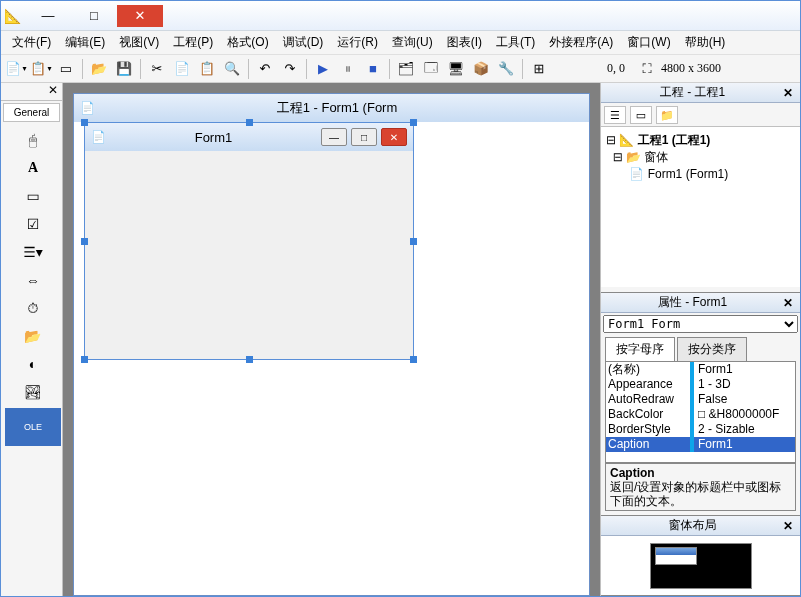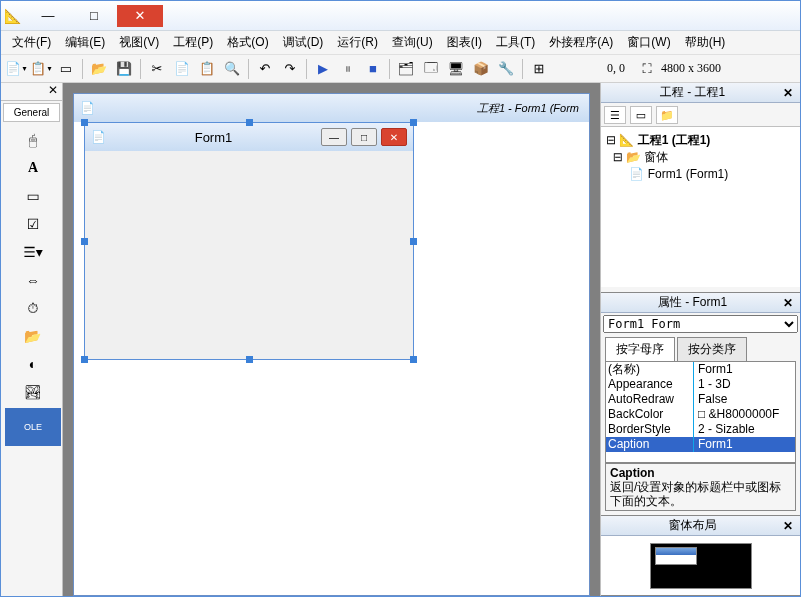--- a/index.html
+++ b/index.html
@@ -21,21 +21,21 @@
 .main { flex: 1; display: flex; overflow: hidden; }
 .toolbox { width: 62px; background: #f5f5f5; border-right: 1px solid #c0c0c0; display: flex; flex-direction: column; }
 .toolbox .closebar { height: 18px; display: flex; justify-content: flex-end; border-bottom: 1px solid #c0c0c0; }
 .toolbox .closebar span { width: 18px; text-align: center; }
 .toolbox .tab { text-align: center; padding: 3px; border: 1px solid #c0c0c0; margin: 2px; background: #fff; font-size: 10px; }
 .toolbox .tools { display: grid; grid-template-columns: 1fr 1fr; gap: 4px; padding: 4px; }
 .toolbox .tool { height: 24px; display: flex; align-items: center; justify-content: center; border: 1px solid transparent; font-size: 14px; }
 .center { flex: 1; background: #808080; padding: 10px 10px 0 10px; overflow: hidden; position: relative; }
 .mdichild { background: #fff; border: 1px solid #6a8fc7; height: 100%; width: 100%; display: flex; flex-direction: column; }
 .mdichild .childtitle { height: 28px; background: linear-gradient(#e8f0fb, #c8dcf3); display: flex; align-items: center; padding: 0 6px; }
-.mdichild .childtitle .t { flex: 1; text-align: right; font-size: 11px; padding-right: 4px; font-style: italic; }
+.mdichild .childtitle .t { flex: 1; text-align: center; font-size: 13px; padding-right: 4px; }
 .designer { flex: 1; background: #fff; padding: 10px; position: relative; }
 .form1 { position: absolute; left: 10px; top: 0; width: 330px; height: 238px; border: 1px solid #5a8fd8; background: #f0f0f0; }
 .form1 .ftitle { height: 28px; background: linear-gradient(#e8f0fb, #c8dcf3); display: flex; align-items: center; padding: 0 6px; }
 .form1 .ftitle .ft { flex: 1; text-align: center; font-size: 13px; }
 .form1 .ftitle .fbg { display: flex; gap: 4px; }
 .form1 .ftitle .fbtn { width: 26px; height: 18px; border: 1px solid #888; background: #eee; display: flex; align-items: center; justify-content: center; font-size: 10px; border-radius: 2px; }
 .form1 .ftitle .fclose { background: #d9432f; color: #fff; border-color: #b03020; }
 .form1 .fbody { position: absolute; left: 3px; right: 3px; top: 30px; bottom: 3px; background-image: radial-gradient(#999 0.5px, transparent 0.5px); background-size: 8px 8px; background-position: 2px 2px; background-color: #f0f0f0; }
 .handle { position: absolute; width: 7px; height: 7px; background: #3a80d8; }
 .h-n { top: -4px; left: 50%; margin-left: -3px; } .h-s { bottom: -4px; left: 50%; margin-left: -3px; }
@@ -53,21 +53,21 @@
 .explorer .tree { padding: 5px; font-family: SimSun, monospace; font-size: 12px; line-height: 17px; background: #fff; height: 160px; }
 .explorer .tree .row { white-space: pre; }
 .properties { flex: 1; display: flex; flex-direction: column; min-height: 0; }
 .properties .selector { padding: 2px; }
 .properties .selector select { width: 100%; font-family: SimSun, monospace; font-size: 12px; }
 .properties .ptabs { display: flex; padding: 2px 4px 0 4px; font-size: 12px; }
 .properties .ptab { padding: 3px 10px; border: 1px solid #888; border-bottom: none; background: #fff; margin-right: 2px; }
 .properties .ptab.inactive { background: #e8e8e8; }
 .properties .pgrid { flex: 1; overflow: hidden; border: 1px solid #888; margin: 0 4px; background: #fff; }
 .properties .prow { display: flex; font-family: SimSun, monospace; font-size: 12px; height: 15px; line-height: 15px; }
-.properties .prow .pname { width: 88px; border-right: 1px solid #0ea5e9; padding-left: 2px; overflow: hidden; }
+.properties .prow .pname { width: 88px; border-right: 4px solid #0ea5e9; padding-left: 2px; overflow: hidden; }
 .properties .prow .pval { flex: 1; padding-left: 4px; overflow: hidden; }
 .properties .prow.sel .pname { background: #3166c9; color: #fff; }
 .properties .prow.sel .pval { background: #3166c9; color: #fff; }
 .properties .pdesc { height: 48px; margin: 0 4px 4px 4px; border: 1px solid #888; padding: 2px 4px; font-family: SimSun; font-size: 12px; line-height: 14px; background: #f5f5f5; }
 .properties .pdesc b { font-weight: bold; }
 .layout { height: 80px; }
 .layout .lbody { flex: 1; background: #fff; display: flex; align-items: center; justify-content: center; height: 56px; }
 .layout .screen { width: 102px; height: 46px; background: #000; position: relative; border: 1px solid #888;}
 .layout .formicon { position: absolute; left: 4px; top: 3px; width: 42px; height: 18px; background: #fff; border: 1px solid #888; }
 .layout .formicon .ft2 { height: 7px; background: linear-gradient(#7aa8e0,#3a6fc0); }

